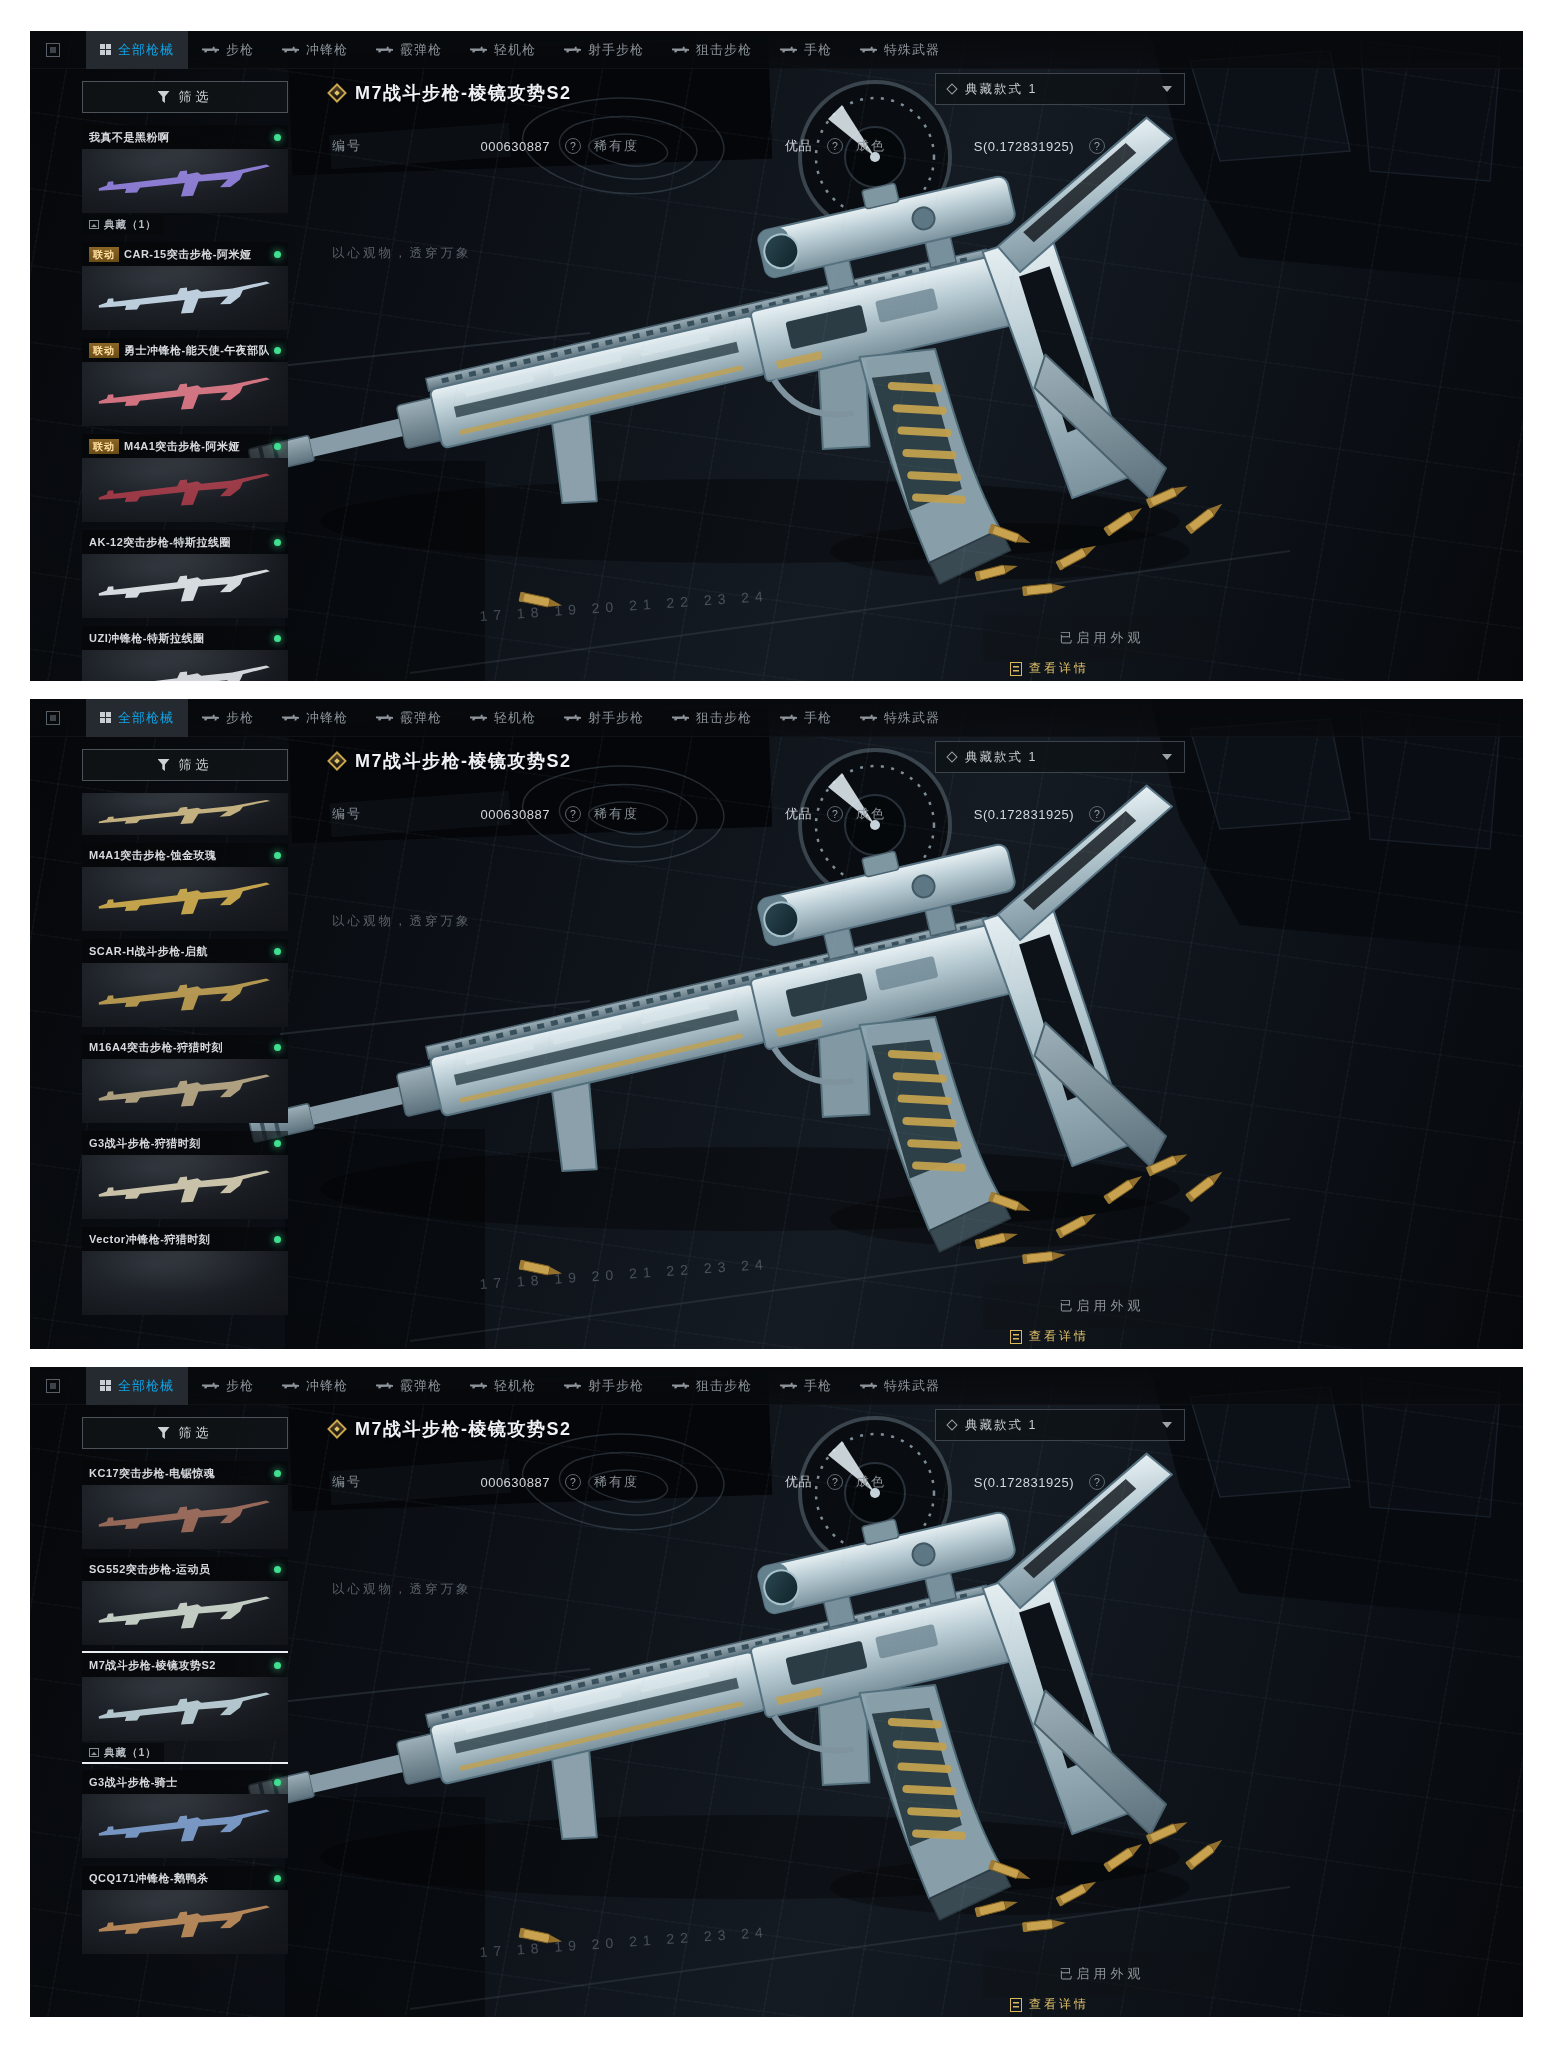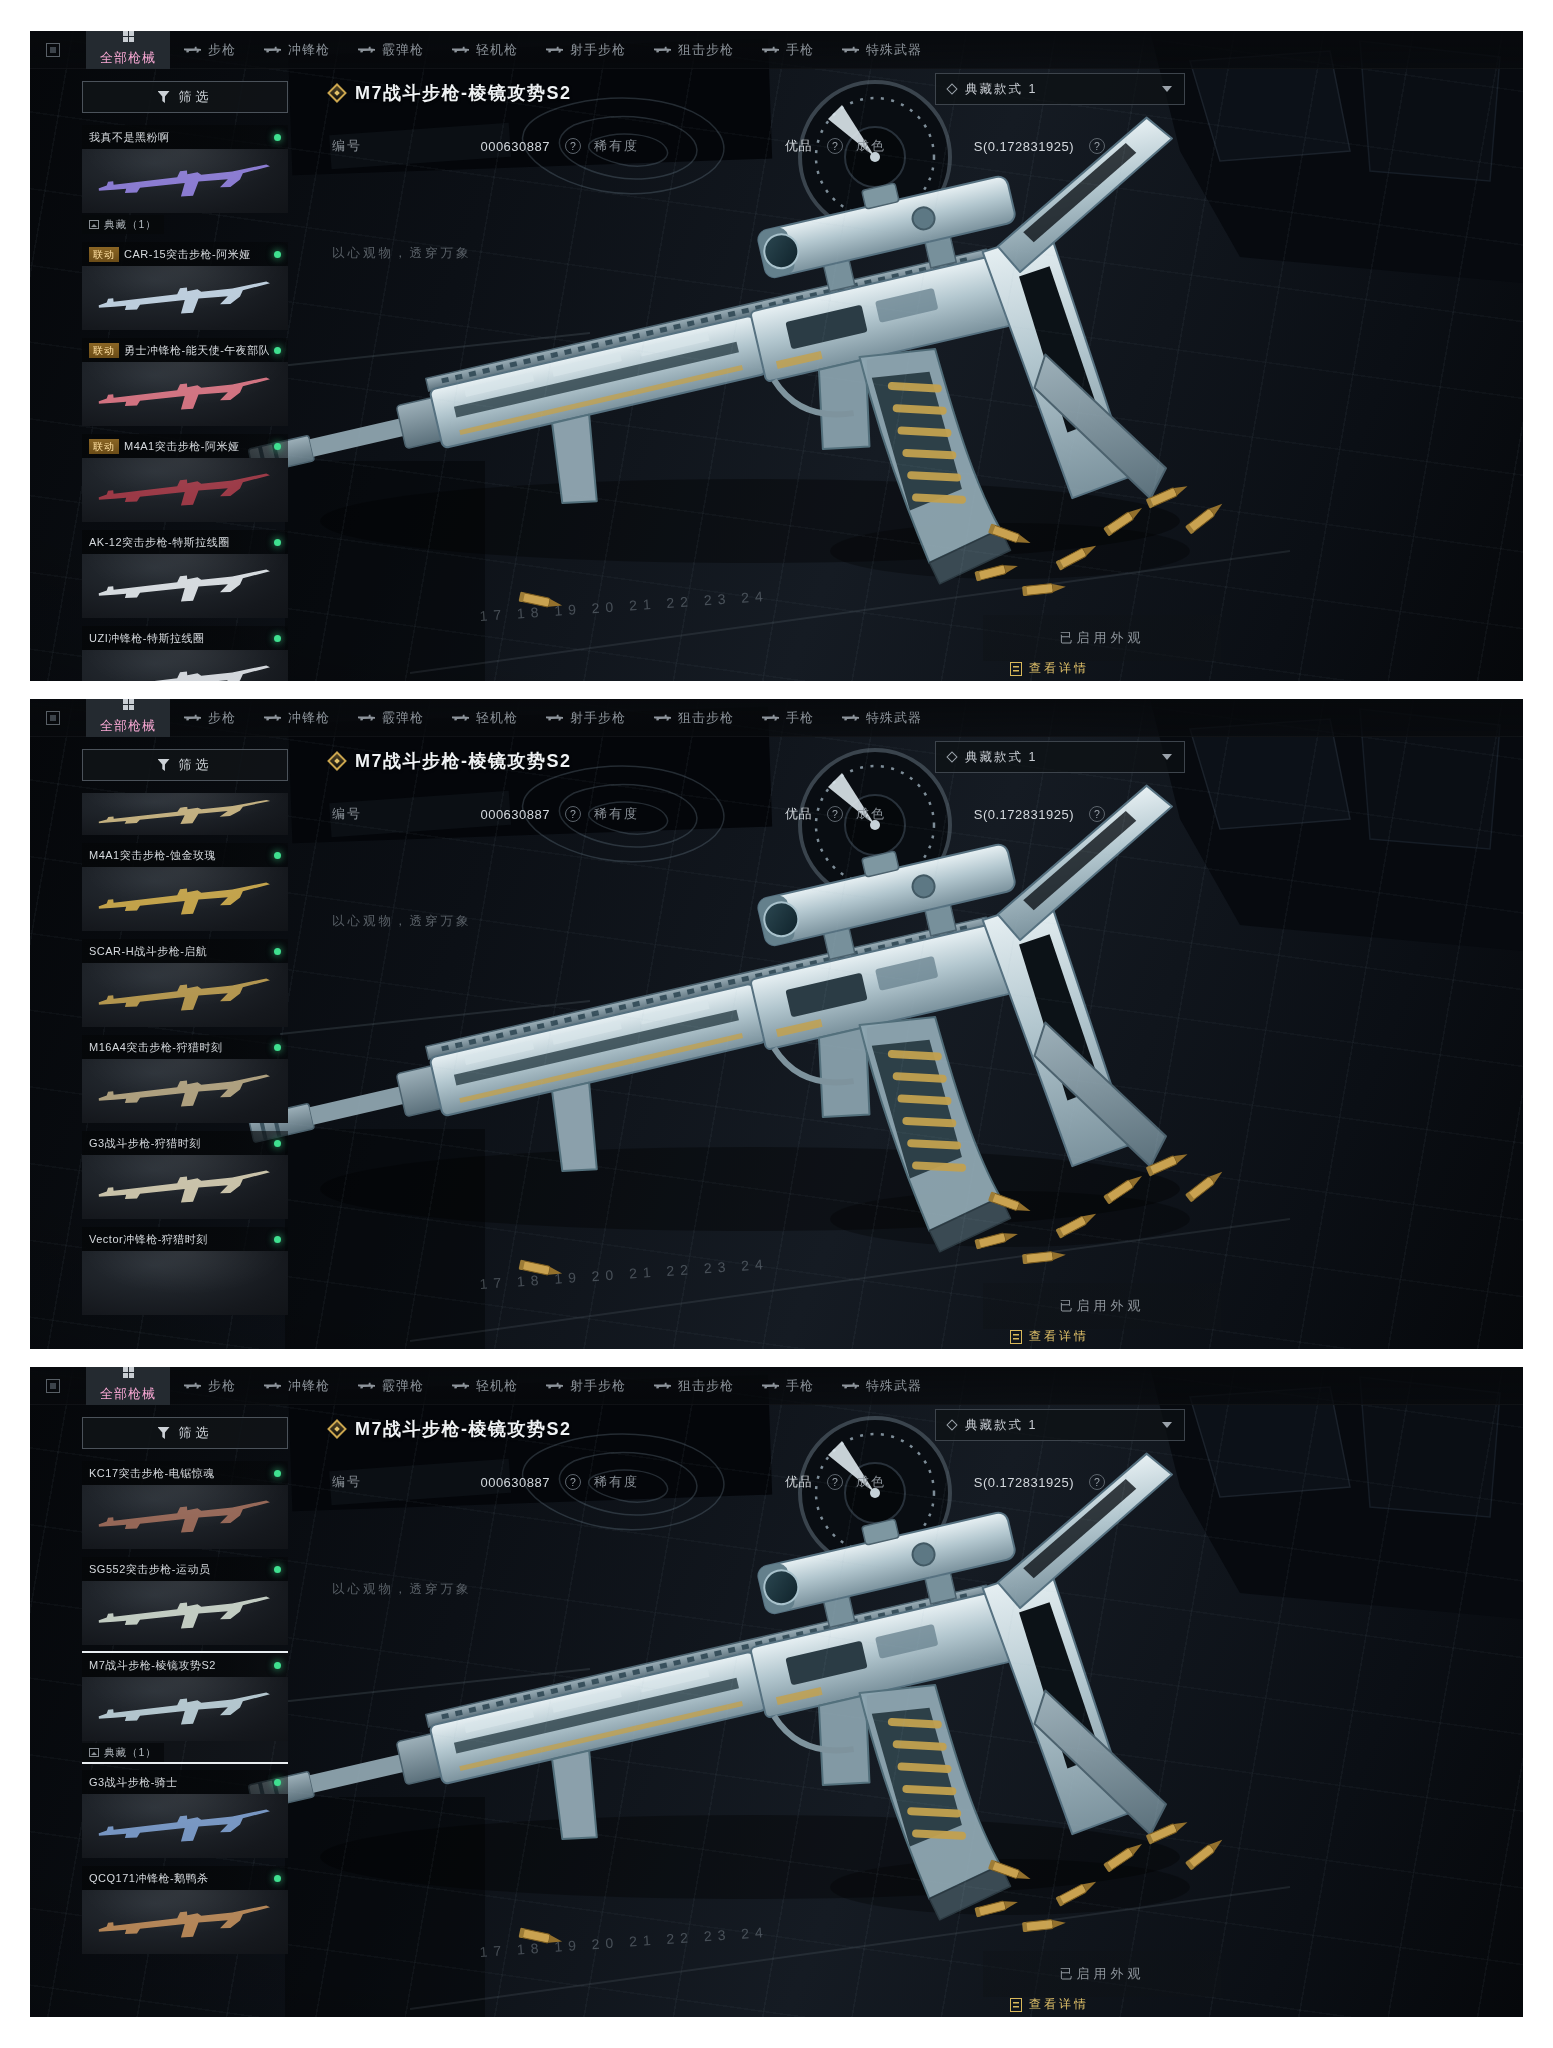--- a/index.html
+++ b/index.html
@@ -20,40 +20,40 @@
   
   .nav { position:absolute; top:0; left:0; right:0; height:38px; z-index:6;
     background:linear-gradient(180deg, rgba(7,9,12,0.95), rgba(7,9,12,0.72));
     border-bottom:1px solid rgba(255,255,255,0.04);
     display:flex; align-items:center; padding-left:16px; }
   .menu-box { width:14px; height:14px; border:1px solid #585f66; margin-right:26px; position:relative; flex:none; }
   .menu-box::after { content:""; position:absolute; inset:3px; background:#3c434a; }
   .tabs { display:flex; align-items:center; height:38px; }
   .tab { display:flex; align-items:center; gap:7px; height:38px; padding:0 14px;
     color:#8d949b; font-size:13px; letter-spacing:1px; cursor:pointer; white-space:nowrap; }
-  .tab.active { background:#242a30; color:#f9a8d4;flex-direction:column; }
+  .tab.active { background:#242a30; color:#0ea5e9; }
   .ticon { display:inline-block; flex:none; }
   .ticon.grid { width:11px; height:11px;
     background:
       linear-gradient(#c9ced3,#c9ced3) 0 0/5px 5px no-repeat,
       linear-gradient(#c9ced3,#c9ced3) 6px 0/5px 5px no-repeat,
       linear-gradient(#c9ced3,#c9ced3) 0 6px/5px 5px no-repeat,
       linear-gradient(#c9ced3,#c9ced3) 6px 6px/5px 5px no-repeat; }
   .ticon.gun { width:17px; height:11px; background:#8d949b;
     clip-path:polygon(0 42%,62% 42%,64% 26%,74% 26%,74% 42%,100% 46%,100% 62%,88% 62%,84% 78%,72% 78%,76% 62%,30% 64%,26% 78%,12% 74%,16% 62%,0 56%); }
 
   
   .sidebar { position:absolute; left:52px; top:50px; width:206px; bottom:0; z-index:7; display:flex; flex-direction:column; }
   .filter-btn { height:32px; flex:none; border:1px solid #4b525a; background:rgba(16,19,23,0.88);
     color:#cfd4d9; font-size:13px; letter-spacing:4px; display:flex; align-items:center; justify-content:center; gap:9px; cursor:pointer;
     font-family:inherit; }
   .filter-icon { width:12px; height:12px; background:#ccd1d6;
     clip-path:polygon(0 0,100% 0,62% 45%,62% 100%,40% 84%,40% 45%); }
   .skin-list { margin-top:12px; flex:1; overflow:hidden; display:flex; flex-direction:column; gap:8px; }
-  .skin-item { position:relative; flex:none; }
+  .skin-item { position:relative; flex:none;font-weight:bold; }
   .skin-item.selected { outline:2px solid #e9eef2; background:rgba(255,255,255,0.03); }
   .skin-label { height:24px; display:flex; align-items:center; gap:5px; padding:0 7px;
     background:linear-gradient(90deg, rgba(5,7,9,0.93) 0%, rgba(5,7,9,0.78) 70%, rgba(5,7,9,0.5) 100%);
     color:#d6dade; font-size:11px; white-space:nowrap; overflow:hidden; }
   .linked-badge { flex:none; background:linear-gradient(180deg,#8a6524,#6b4c17); color:#ffe0a1;
     font-size:10px; line-height:15px; padding:0 4px; letter-spacing:1px; }
   .skin-name { overflow:hidden; white-space:nowrap; letter-spacing:0.5px; }
   .dot { margin-left:auto; flex:none; width:7px; height:7px; border-radius:50%;
     background:var(--dot-color,#3fe08f); box-shadow:0 0 7px 1px rgba(63,224,143,0.55); }
   .skin-thumb { height:64px; position:relative; overflow:hidden;

